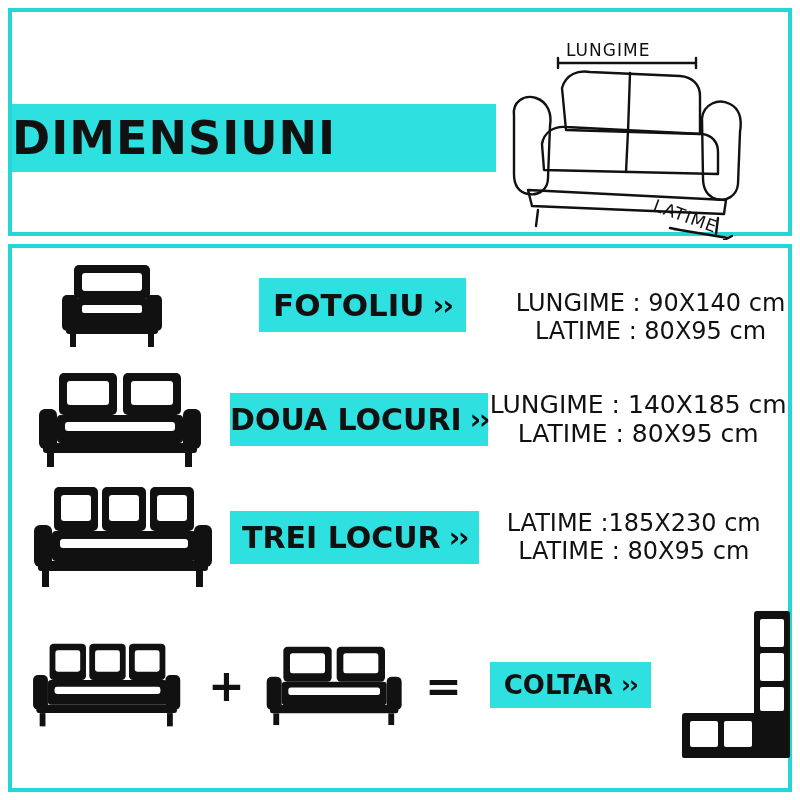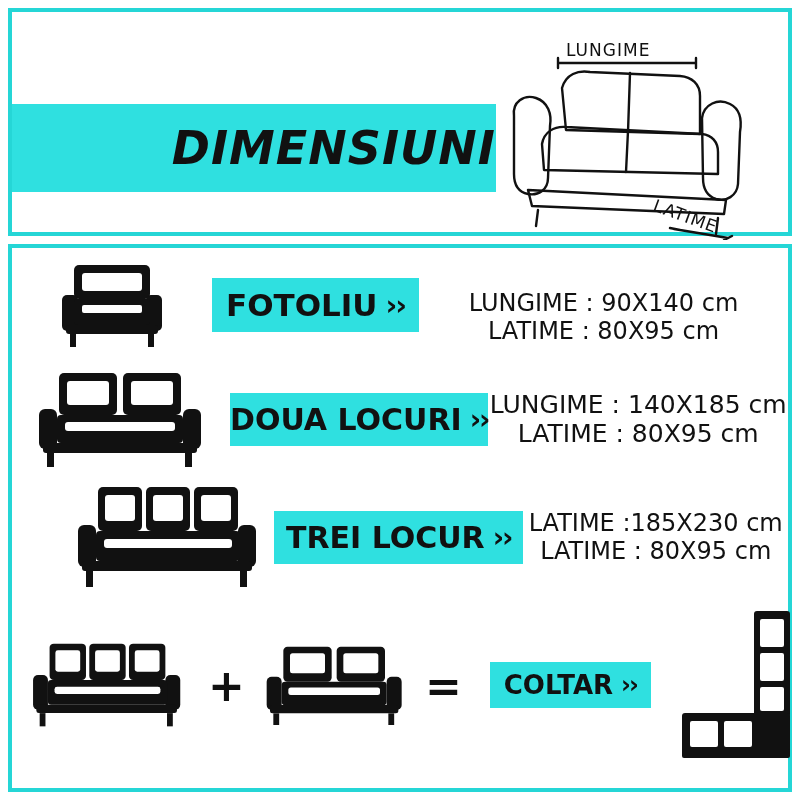--- a/index.html
+++ b/index.html
@@ -22,23 +22,23 @@
     border: 4px solid #25D6D6;
     background: #ffffff;
   }
   #top-frame  { left: 8px;  top: 8px;   width: 784px; height: 228px; }
   #main-frame { left: 8px;  top: 244px; width: 784px; height: 548px; }
 
   
   #title-banner {
     position: absolute;
     left: 12px; top: 104px;
-    width: 484px; height: 88px;
+    width: 484px; height: 68px;
     background: #2FE0E0;
-    display: flex; align-items: center; justify-content: flex-end; font-style: italic;
+    display: flex; align-items: center; justify-content: flex-start;
   }
   #title-text {
     font-size: 46px;
     font-weight: bold;
     letter-spacing: 1px;
     color: #111111;
     font-family: "DejaVu Sans", "Liberation Sans", sans-serif;
   }
 
   
@@ -54,23 +54,23 @@
   #hero-latime  { left: 178px; top: 192px; transform: rotate(20deg); }
 
   
   .row {
     position: absolute;
     left: 12px;
     width: 776px;
     display: flex;
     align-items: center;
   }
-  #row-1 { top: 250px; height: 110px; }
+  #row-1 { top: 250px; height: 110px; gap: 47px; }
   #row-2 { top: 360px; height: 118px; }
-  #row-3 { top: 478px; height: 118px; padding-left: 44px; }
+  #row-3 { top: 478px; height: 118px; }
   #row-4 { top: 620px; height: 130px; }
 
   .icon-cell {
     flex: 0 0 auto;
     display: flex; align-items: center; justify-content: center;
   }
   .label-chip {
     background: #2FE0E0;
     color: #111111;
     font-weight: bold;

